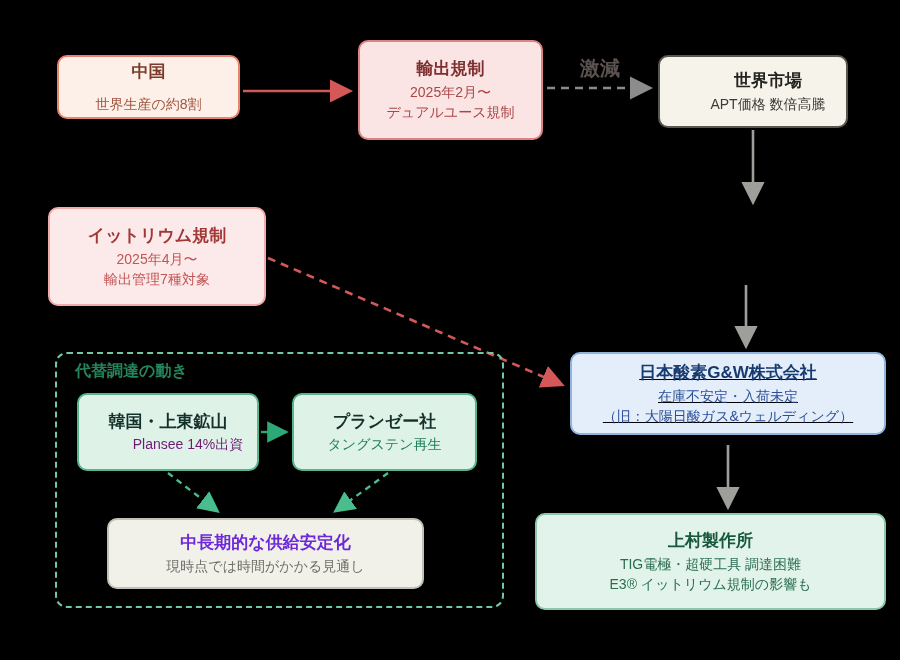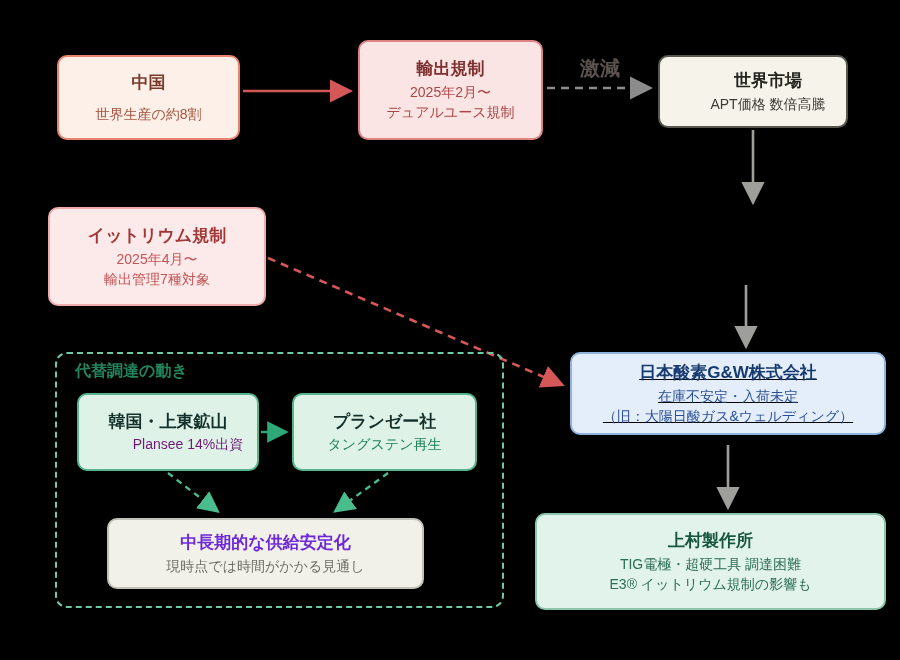--- a/index.html
+++ b/index.html
@@ -31,21 +31,21 @@
     align-items: center;
     justify-content: center;
     text-align: center;
     line-height: 1.45;
     padding: 4px 10px;
   }
   .node-title { font-weight: bold; font-size: 17px; }
   .node-sub   { font-size: 14px; }
 
   
-  .china   { left:57px;  top:55px;  width:183px; height:85px; background:#fdf0e8; border-color:#e9826e;gap:9px; }
+  .china   { left:57px;  top:55px;  width:183px; height:64px; background:#fdf0e8; border-color:#e9826e;gap:9px; }
   .china .node-title { color:#7a3b2b; }
   .china .node-sub   { color:#a3543f; }
 
   .export  { left:358px; top:40px;  width:185px; height:100px; background:#fbe5e4; border-color:#de8282; }
   .export .node-title { color:#7e2f2f; }
   .export .node-sub   { color:#aa4646; }
 
   .world   { left:658px; top:55px;  width:190px; height:73px; background:#f5f3ea; border-color:#57574e;padding-left:40px; }
   .world .node-title { color:#23231f; }
   .world .node-sub   { color:#3c3c35; }

